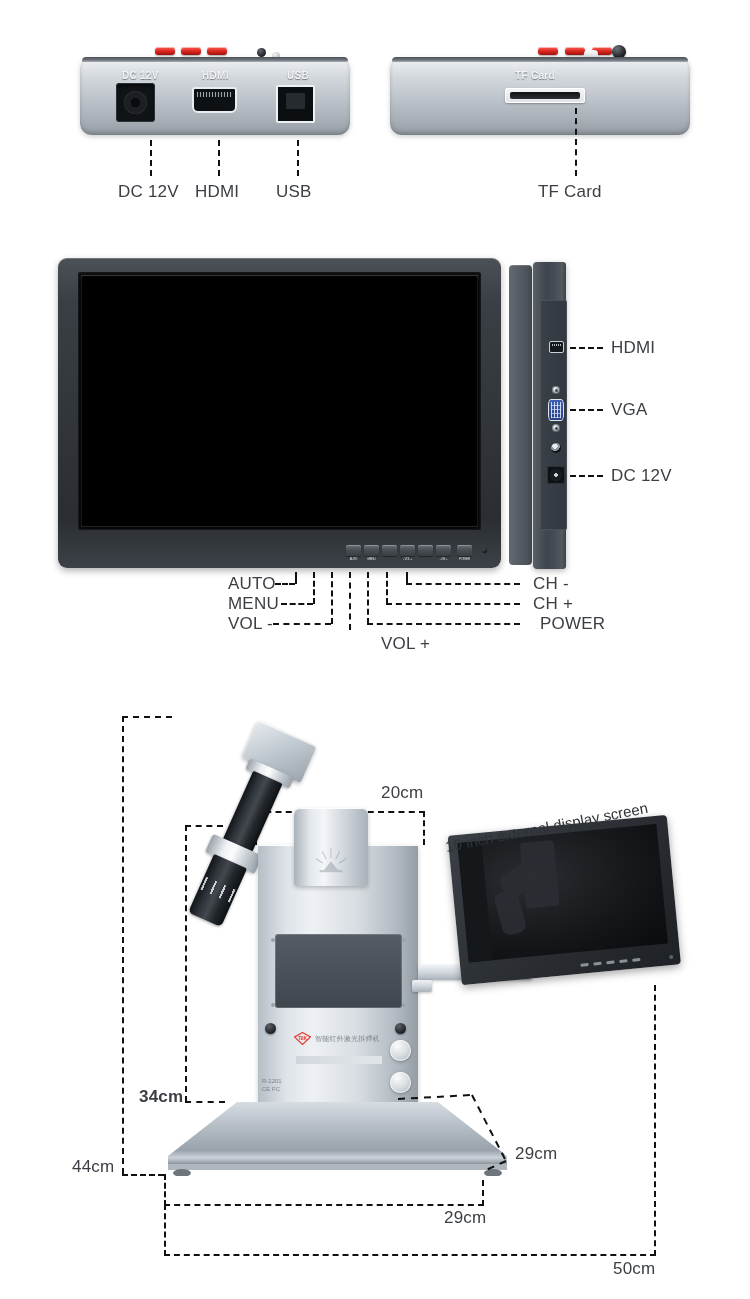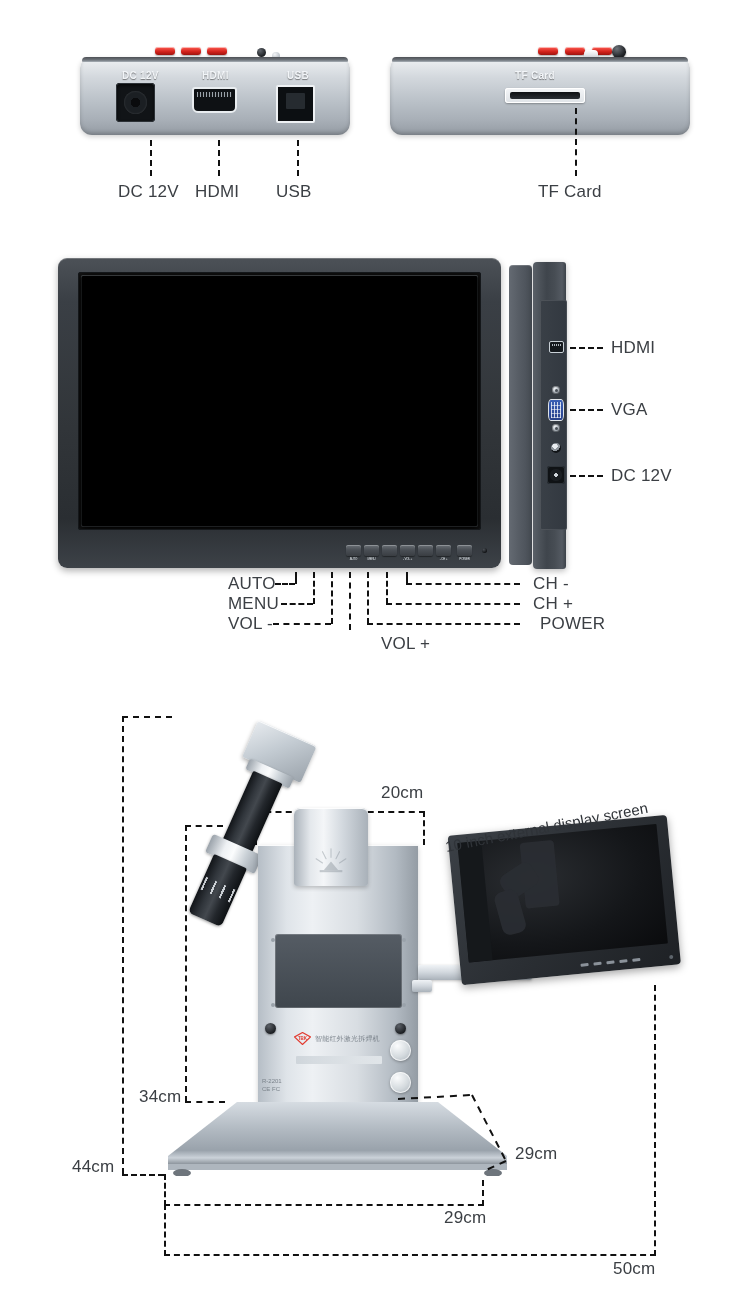--- a/index.html
+++ b/index.html
@@ -454,21 +454,21 @@
   <div>
 
     <div class="dashh" style="left:122px; top:716px; width:50px;"></div>
     <div class="dashv" style="left:122px; top:716px; height:458px;"></div>
     <div class="dashh" style="left:122px; top:1174px; width:42px;"></div>
     <div class="lbl" style="left:72px; top:1157px; font-size:17px;">44cm</div>
 
     <div class="dashh" style="left:185px; top:825px; width:38px;"></div>
     <div class="dashv" style="left:185px; top:825px; height:277px;"></div>
     <div class="dashh" style="left:185px; top:1101px; width:40px;"></div>
-    <div class="lbl" style="left:139px; top:1087px; font-size:17px;">34cm</div>
+    <div class="lbl" style="left:139px; top:1087px; font-size:17px;font-weight:bold;">34cm</div>
 
     <div class="dashh" style="left:255px; top:811px; width:170px;"></div>
     <div class="dashv" style="left:255px; top:811px; height:34px;"></div>
     <div class="dashv" style="left:423px; top:811px; height:34px;"></div>
     <div class="lbl" style="left:381px; top:783px; font-size:17px;">20cm</div>
 
     <div style="position:absolute; left:150px; top:715px; width:130px; height:215px; transform: rotate(24deg); transform-origin: 50% 90%;">
       <div class="cam-box" style="left:28px; top:4px; width:64px; height:40px;"></div>
       <div class="cam-ring" style="left:36px; top:42px; width:48px; height:12px;"></div>
       <div class="cam-tube" style="left:44px; top:52px; width:32px; height:78px;"></div>

